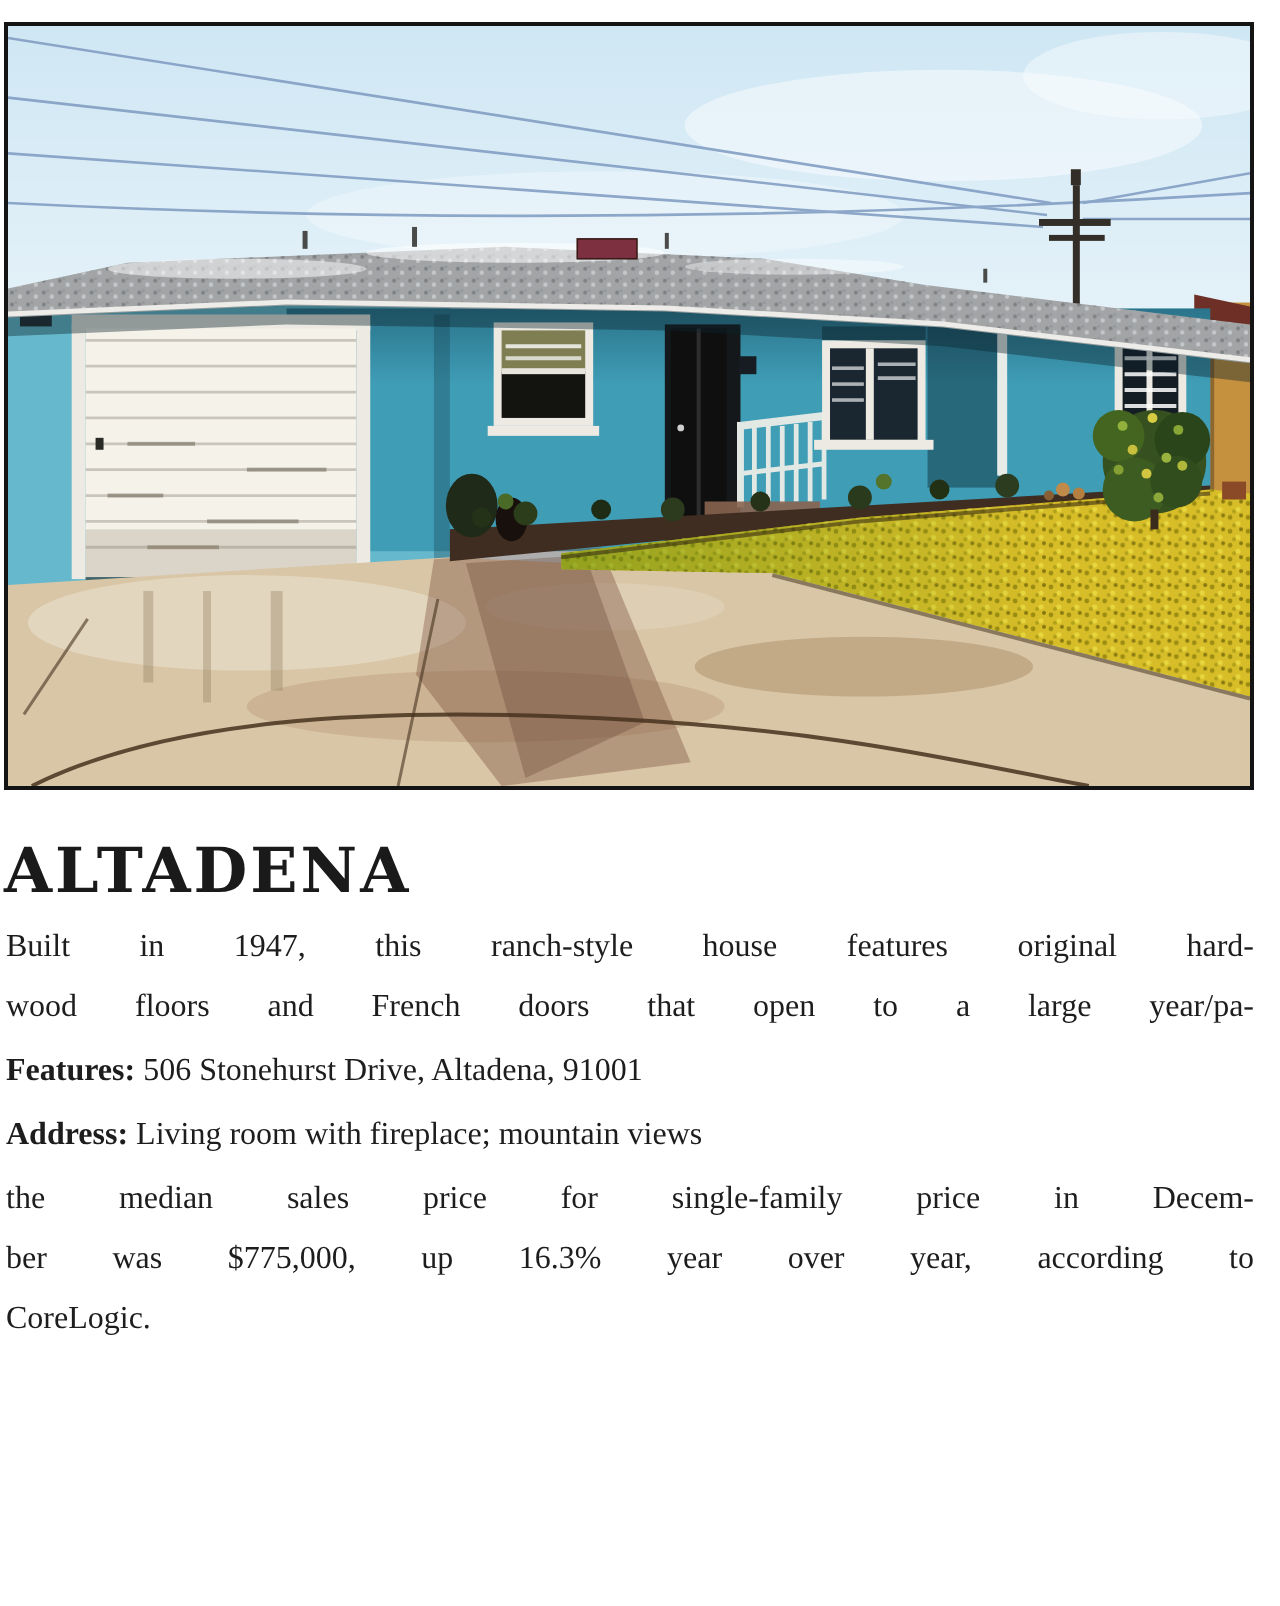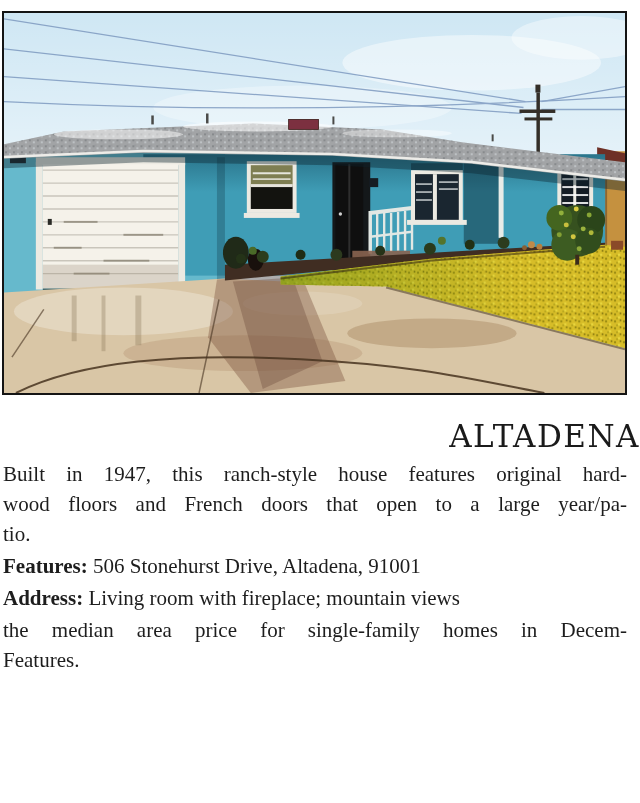--- a/index.html
+++ b/index.html
@@ -1,23 +1,23 @@
 <!DOCTYPE html>
 <html><head>
 <meta charset="utf-8">
 <style>
   html,body{margin:0;padding:0;background:#ffffff;}
   body{width:640px;height:803px;overflow:hidden;color:#1d1d1d;
        font-family:"Liberation Serif","DejaVu Serif",serif;}
   figure.photo{margin:11px 0 0 2px;width:625px;height:384px;box-sizing:border-box;
        border:2px solid #141414;overflow:hidden;}
   figure.photo svg{display:block;width:100%;height:100%;}
-  h1.nbhd{margin:24px 0 6px 12px;font-family:"DejaVu Serif",serif;font-weight:400;
-       font-size:31px;line-height:34px;letter-spacing:1.5px;color:#1a1a1a;text-align:right;}
-  p.para{margin:0 0 2px 3px;width:624px;font-size:21px;line-height:30px;}
+  h1.nbhd{margin:24px 0 6px 2px;font-family:"DejaVu Serif",serif;font-weight:700;
+       font-size:31px;line-height:34px;letter-spacing:1.5px;color:#1a1a1a;}
+  p.para{margin:0 0 2px 3px;width:624px;font-size:16px;line-height:30px;}
   .ln{display:block;}
   .j{text-align:justify;text-align-last:justify;-moz-text-align-last:justify;}
   .para b{font-weight:700;}
 </style>
 </head>
 <body>
 
 <figure class="photo">
 <svg viewBox="0 0 624 382" preserveAspectRatio="none">
   <defs>
@@ -271,30 +271,30 @@
     <rect x="610" y="229" width="12" height="9" fill="#8a4a28"></rect>
   </g>
 </svg>
 </figure>
 
 <h1 class="nbhd">ALTADENA</h1>
 
 <p class="para">
   <span class="ln j">Built in 1947, this ranch-style house features original hard-</span>
   <span class="ln j">wood floors and French doors that open to a large year/pa-</span>
-  <span class="ln">tio.</span>
 </p>
 
 <p class="para">
   <span class="ln"><b>Features:</b> <span>506 Stonehurst Drive, Altadena, 91001</span></span>
 </p>
 
 <p class="para">
 </p>
 
 <p class="para">
   <span class="ln"><b>Address:</b> <span>Living room with fireplace; mountain views</span></span>
 </p>
 
 <p class="para">
-  <span class="ln j">the median area price for single-family homes in Decem-</span>
-  <span class="ln">Features.</span>
+  <span class="ln j">the median sales price for single-family price in Decem-</span>
+  <span class="ln j">ber was $775,000, up 16.3% year over year, according to</span>
+  <span class="ln">CoreLogic.</span>
 </p>
 
 </body></html>

